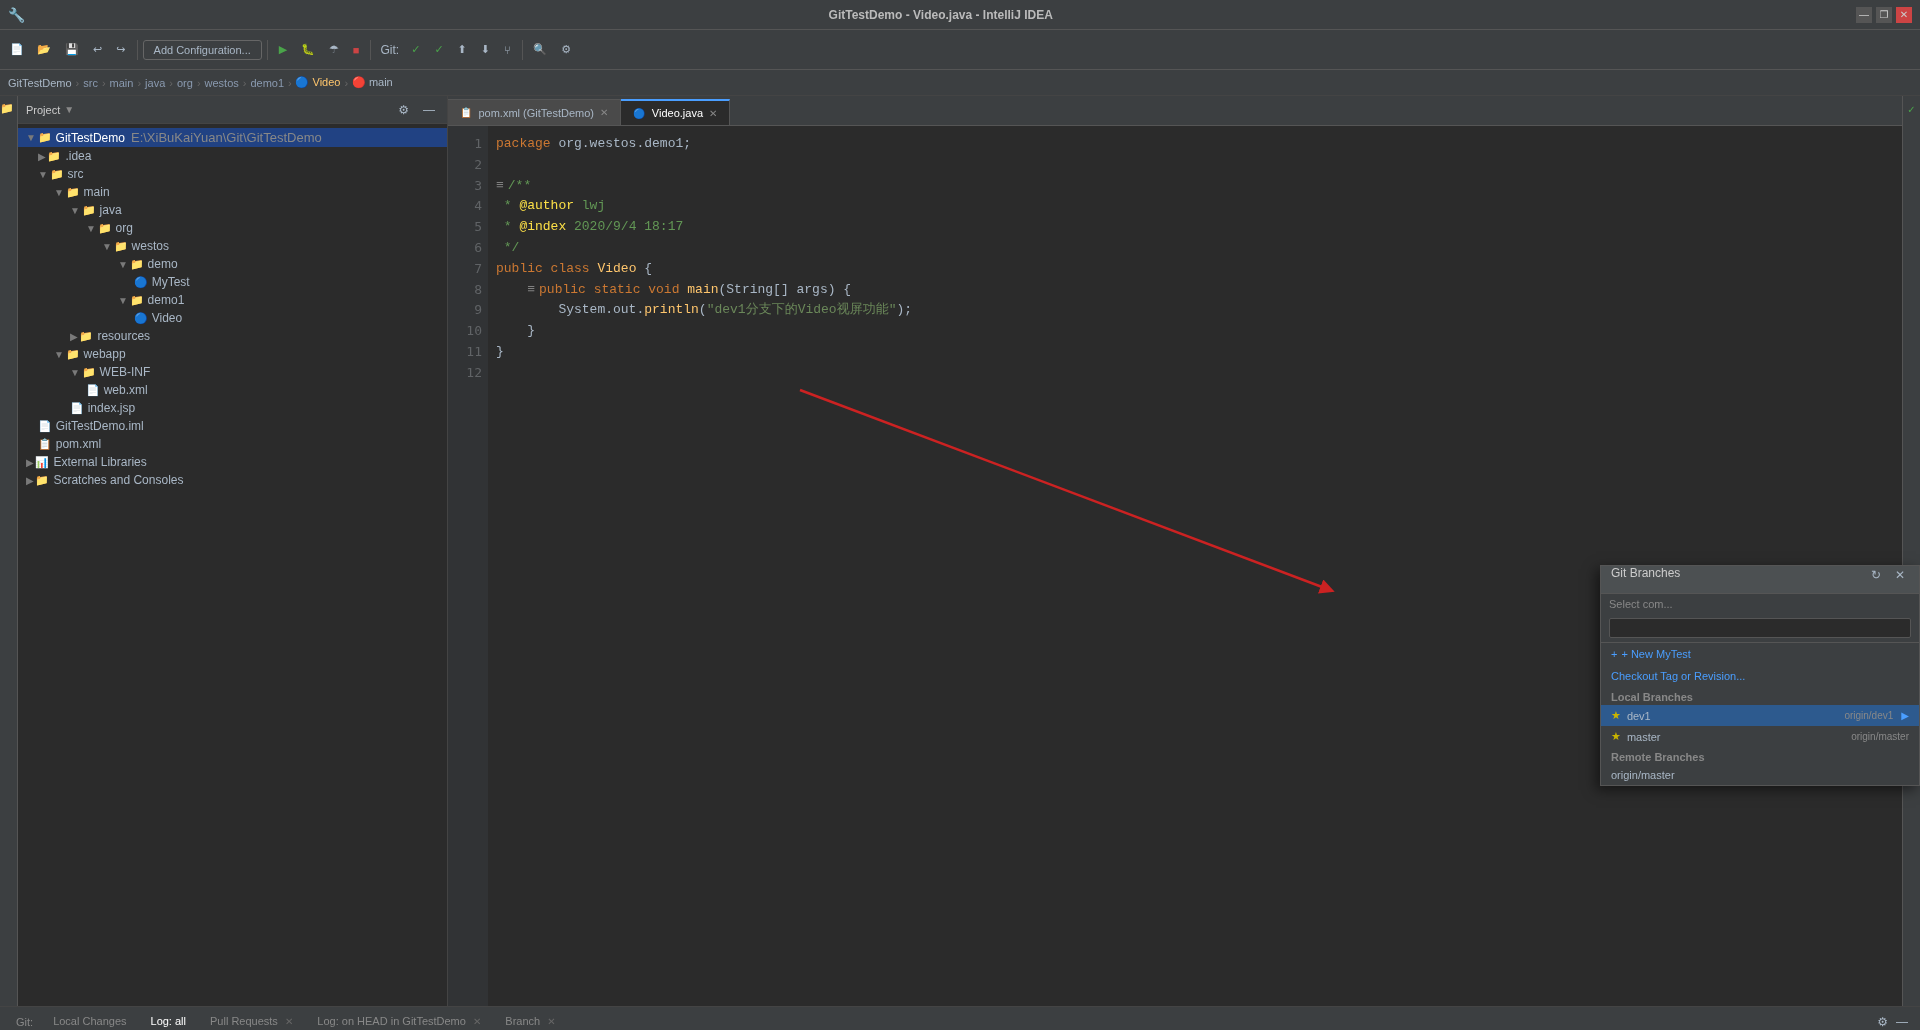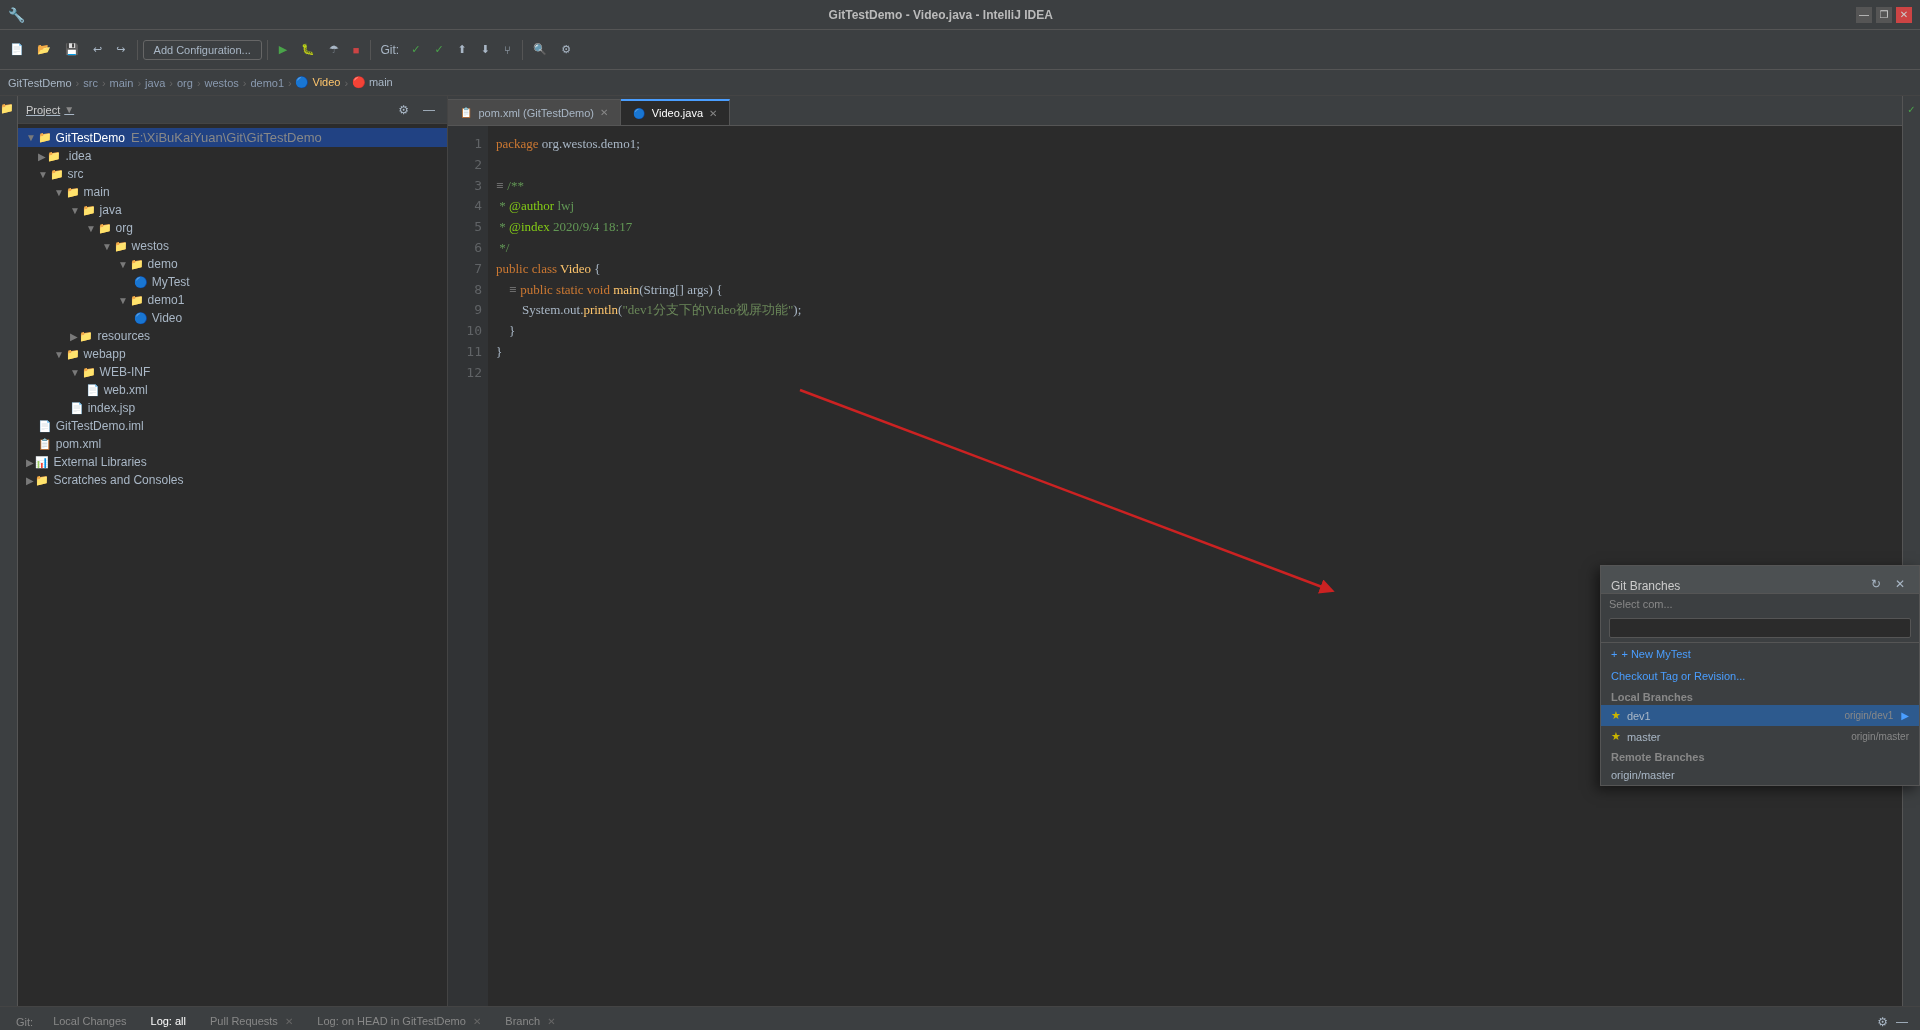--- a/index.html
+++ b/index.html
@@ -41,44 +41,44 @@
     .active-project { background: #214283; color: #fff; }
 
     
     #editor-area { flex: 1; display: flex; flex-direction: column; }
     #tabs-bar { height: 30px; background: #3c3f41; display: flex; align-items: flex-end; border-bottom: 1px solid #555; }
     .tab { height: 26px; padding: 0 12px; display: flex; align-items: center; gap: 6px; cursor: pointer; font-size: 11px; color: #a9b7c6; background: #4a4a4a; border-right: 1px solid #555; border-top: 1px solid #555; }
     .tab.active { background: #2b2b2b; border-top: 2px solid #4a9eff; color: #fff; }
     .tab-close { color: #888; font-size: 10px; cursor: pointer; }
     #editor { flex: 1; background: #2b2b2b; overflow: auto; display: flex; }
     #line-numbers { width: 40px; background: #313335; text-align: right; padding: 8px 6px; color: #606366; font-size: 13px; font-family: 'Consolas', monospace; line-height: 1.6; user-select: none; }
-    #code-content { flex: 1; padding: 8px 8px; font-size: 13px; font-family: Liberation Serif, serif; line-height: 1.6; white-space: pre; }
+    #code-content { flex: 1; padding: 8px 8px; font-size: 13px; font-family: Liberation Mono, monospace; line-height: 1.6; white-space: pre; }
 
     
     .kw { color: #cc7832; }
     .str { color: #6a8759; }
     .cm { color: #629755; }
     .fn { color: #ffc66d; }
-    .ann { color: #84cc16; }
+    .ann { color: #fde047; }
     .fold-marker { color: #808080; margin-right: 4px; }
 
     
     #right-sidebar { width: 18px; background: #3c3f41; border-left: 1px solid #555; }
 
     
     #bottom-panel { height: 300px; background: #2b2b2b; border-top: 1px solid #444; display: flex; flex-direction: column; }
     #bottom-tabs { height: 30px; background: #3c3f41; display: flex; align-items: center; padding: 0 8px; gap: 0; border-bottom: 1px solid #444; }
     .bottom-tab { padding: 4px 12px; font-size: 11px; color: #888; cursor: pointer; border-bottom: 2px solid transparent; }
     .bottom-tab.active { color: #fff; border-bottom: 2px solid #4a9eff; }
     .bottom-tab-close { color: #666; margin-left: 4px; font-size: 10px; }
     .star-icon { color: #c8b400; }
 
     
     #git-branches-popup { position: fixed; right: 0; top: 565px; width: 320px; background: #3c3f41; border: 1px solid #555; box-shadow: -4px 4px 12px rgba(0,0,0,0.5); z-index: 100; }
-    #popup-header { height: 28px; background: #4c5052; display: flex; align-items: flex-end; justify-content: space-between; padding: 0 10px; border-bottom: 1px solid #555; }
+    #popup-header { height: 28px; background: #4c5052; display: flex; align-items: flex-start; justify-content: space-between; padding: 0 10px; border-bottom: 1px solid #555; }
     #popup-search { padding: 4px 8px; border-bottom: 1px solid #555; }
     #popup-search input { width: 100%; background: #2b2b2b; border: 1px solid #555; color: #a9b7c6; padding: 3px 6px; font-size: 11px; border-radius: 2px; }
     .popup-action { display: flex; align-items: center; gap: 4px; padding: 5px 10px; cursor: pointer; font-size: 11px; color: #4a9eff; }
     .popup-section-label { padding: 4px 10px 2px; font-size: 11px; color: #888; font-weight: bold; }
     .popup-branch-item { display: flex; align-items: center; justify-content: space-between; padding: 4px 10px; cursor: pointer; font-size: 11px; }
     .popup-branch-item.selected { background: #2d5a8e; }
     .popup-branch-left { display: flex; align-items: center; gap: 6px; }
     .popup-branch-right { color: #888; font-size: 10px; }
     .arrow-icon { color: #4a9eff; font-size: 10px; }
 
@@ -152,21 +152,21 @@
 </div>
 
 <div id="main">
 
   <div id="left-icons">
     <div style="font-size:11px; padding:3px 0; cursor:pointer; color:#ccc; writing-mode:vertical-rl;">📁</div>
   </div>
 
   <div id="project-panel">
     <div id="project-header">
-      <div style="display:flex; align-items:flex-start; gap:4px;text-decoration:underline;">
+      <div style="display:flex; align-items:flex-start; gap:4px;">
         <span style="font-size:11px; color:#ccc;">Project</span>
         <span style="color:#888; font-size:10px;">▼</span>
       </div>
       <div style="display:flex; gap:6px;">
         <button class="icon-btn">⚙</button>
         <button class="icon-btn">—</button>
       </div>
     </div>
     <div id="project-tree">
 

